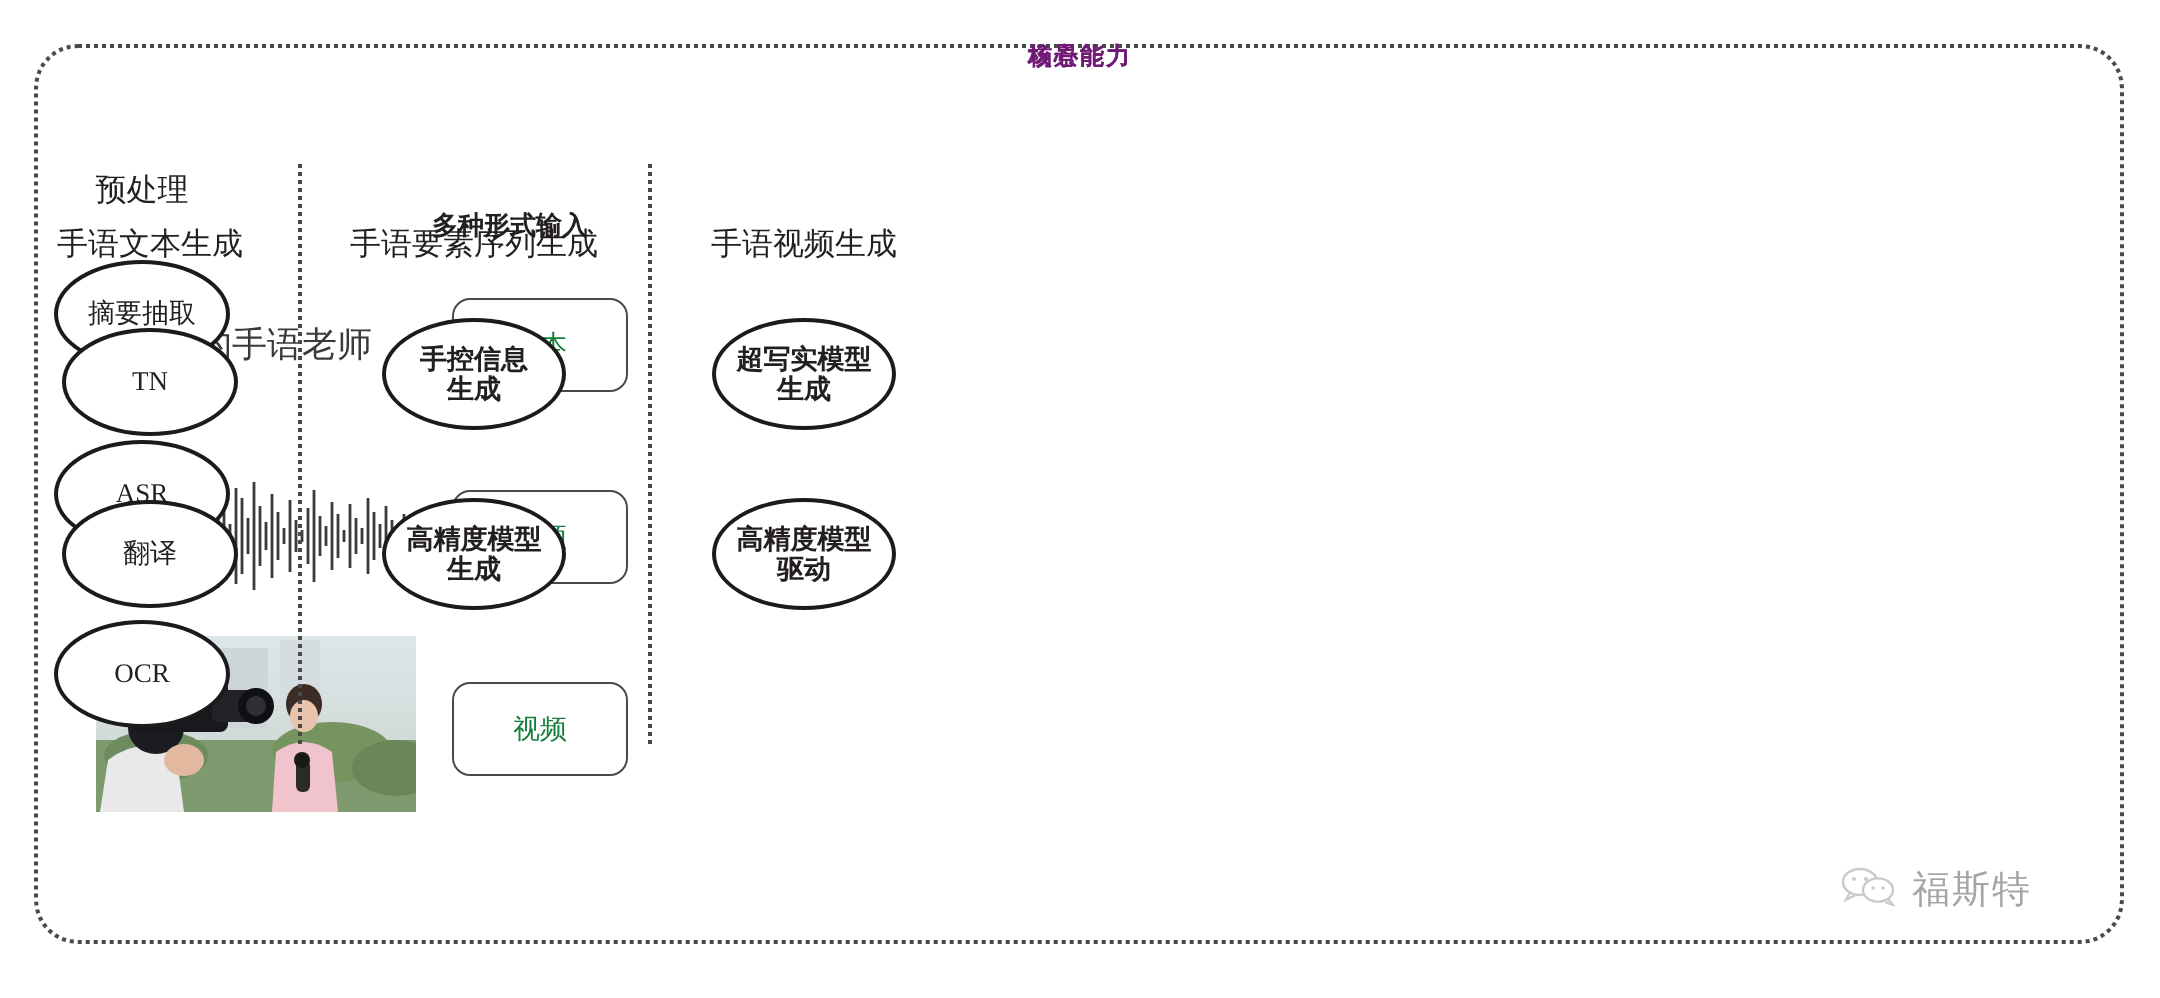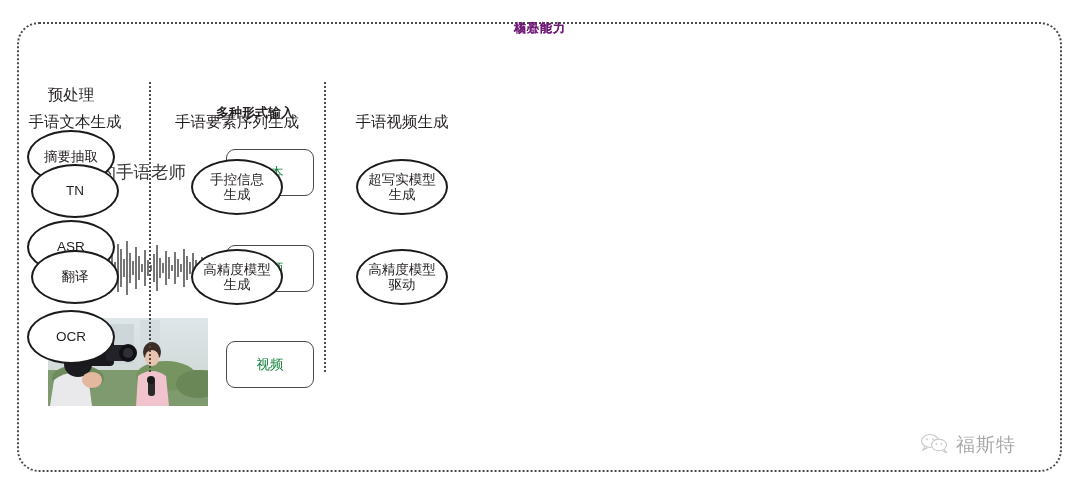--- a/index.html
+++ b/index.html
@@ -77,22 +77,22 @@
     align-items: center;
     justify-content: center;
     text-align: center;
     font-size: 13.5px;
     line-height: 1.12;
     color: #231f20;
     background: #ffffff;
     transform: translateX(-50%);
     white-space: pre-line;
   }
-  .ellipse.wide  { width: 88px;  height: 54px; }
-  .ellipse.wide2 { width: 92px;  height: 56px; }
+  .ellipse.wide  { width: 88px;  height: 54px; font-family: Liberation Serif, serif; }
+  .ellipse.wide2 { width: 92px;  height: 56px; font-weight: bold; }
 
   
   .input-caption {
     position: absolute;
     font-size: 13px;
     font-weight: bold;
     color: #231f20;
     white-space: nowrap;
   }
   .sample-text {

